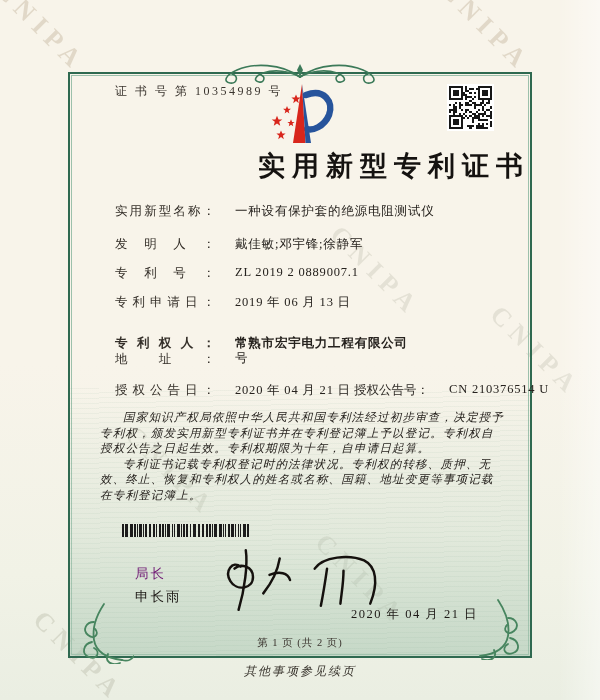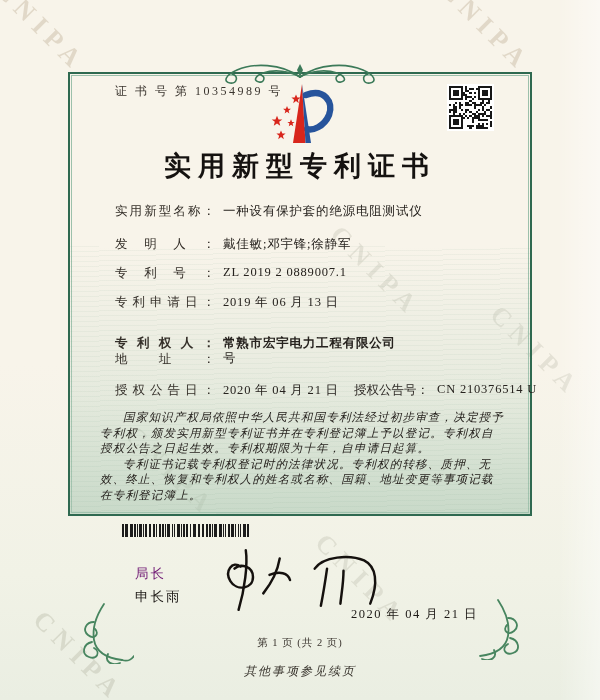--- a/index.html
+++ b/index.html
@@ -11,44 +11,44 @@
   
   .wm{position:absolute;z-index:2;font-weight:700;font-size:26px;letter-spacing:7px;
       color:rgba(172,152,122,0.30);transform:rotate(45deg);transform-origin:left top;
       white-space:nowrap;pointer-events:none;}
   .wm.inner{color:rgba(150,150,132,0.20);}
   .wm1{left:10px;top:-25px;} .wm2{left:455px;top:-25px;}
   .wm3{left:345px;top:220px;} .wm4{left:140px;top:420px;}
   .wm5{left:505px;top:300px;} .wm6{left:330px;top:528px;}
   .wm7{left:48px;top:605px;color:rgba(160,160,140,0.28);}
   
-  .frame{position:absolute;left:68px;top:72px;width:464px;height:444px;box-sizing:border-box;
+  .frame{position:absolute;left:68px;top:72px;width:464px;height:586px;box-sizing:border-box;
          border:2px solid #2f6950;z-index:3;}
   .frame .innerline{position:absolute;inset:1px;border:1px solid #9cc0ab;pointer-events:none;}
   .tint{position:absolute;left:0;right:0;bottom:0;height:268px;z-index:1;pointer-events:none;
         background:
           repeating-linear-gradient(179deg,rgba(110,155,128,0.07) 0 1px,transparent 1px 5px),
           linear-gradient(180deg,rgba(186,210,193,0) 0%,rgba(184,209,191,0.28) 55%,rgba(166,197,176,0.55) 100%);}
   .content{position:absolute;inset:0;z-index:4;color:#2e2a26;}
   
   .certno{position:absolute;left:45px;top:9px;font-size:12px;letter-spacing:2.5px;color:#3a342e;}
   .logo{position:absolute;left:196px;top:8px;width:70px;height:68px;}
   .qr{position:absolute;left:377px;top:10px;width:47px;height:47px;background:#fff;
       padding:2px;box-sizing:border-box;display:grid;grid-template-columns:repeat(21,1fr);
       grid-template-rows:repeat(21,1fr);}
   .qr i{display:block;} .qr i.b{background:#171717;}
-  .doctitle{position:absolute;left:0;right:0;top:74px;text-align:center;font-size:27px;
+  .doctitle{position:absolute;left:0;right:0;top:74px;text-align:right;font-size:27px;
             font-weight:700;letter-spacing:7px;color:#151210;}
   
   .fields{position:absolute;left:45px;top:129px;right:26px;font-size:12.5px;}
   .row{position:absolute;left:0;right:0;white-space:nowrap;}
   .r1{top:0;} .r2{top:33px;} .r3{top:62px;} .r4{top:91px;} .r5{top:132px;font-weight:bold;} .r6{top:148px;} .r7{top:179px;}
   .lbl{display:inline-block;width:100px;text-align:justify;text-align-last:justify;
        vertical-align:top;color:#342f29;}
-  .val{display:inline-block;vertical-align:top;margin-left:8px;letter-spacing:0.8px;color:#26221e;}
+  .val{display:inline-block;vertical-align:top;margin-left:20px;letter-spacing:0.8px;color:#26221e;}
   .stack span{display:block;line-height:15px;}
   .pair2{position:absolute;left:239px;top:0;}
   
   .paras{position:absolute;left:30px;right:26px;top:336px;}
   .paras p{margin:0;text-indent:2em;font-style:italic;font-size:11.5px;line-height:15.5px;
            letter-spacing:1.2px;color:#26221e;}
   
   .barcode{position:absolute;left:52px;top:450px;height:13px;white-space:nowrap;font-size:0;}
   .barcode span{display:inline-block;height:13px;background:#1c1c1c;vertical-align:top;}
   .sig-title{position:absolute;left:65px;top:491px;font-size:13.5px;letter-spacing:2px;color:#701a75;}

